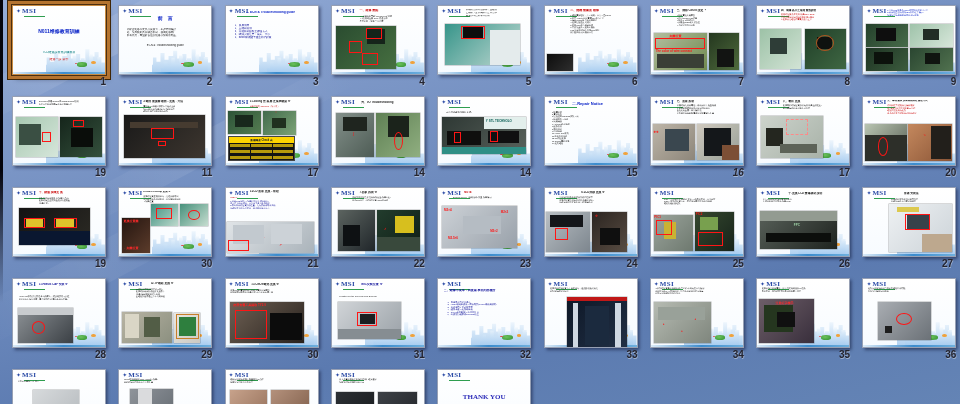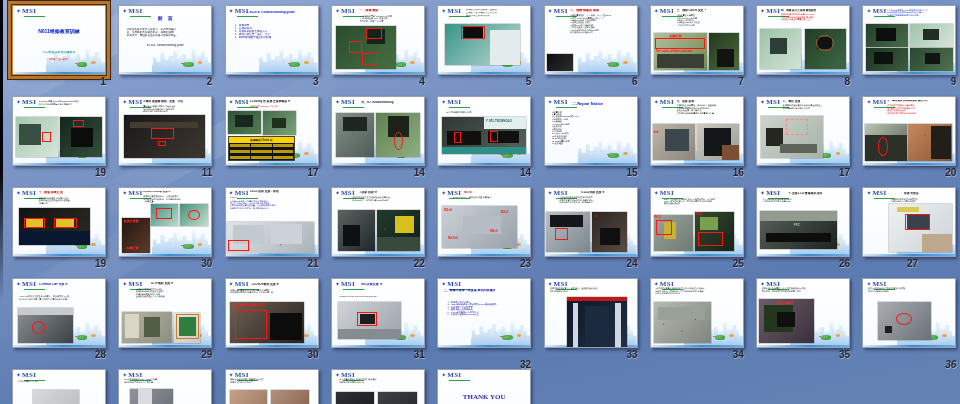--- a/index.html
+++ b/index.html
@@ -543,21 +543,21 @@
         <div class="blk" style="left: 28%; top: 4%; width: 70%; font-size: 2.8px; color: rgb(26, 26, 26); text-align: left; font-weight: 700;">
           <div class="ln">七、面板 拆裝</div>
         </div>
         <div class="blk" style="left: 28%; top: 11%; width: 70%; font-size: 2.1px; color: rgb(26, 26, 26); text-align: left; font-weight: 400;">
           <div class="ln">拆機時請先移除電池，再依序拆下底蓋螺絲</div>
           <div class="ln">使用塑膠撬棒由缺口處依序鬆開卡勾</div>
           <div class="ln">避免使用金屬工具刮傷外殼</div>
           <div class="ln">拆裝過程請佩戴靜電環並於靜電墊上作業</div>
         </div>
       </div>
-      <div class="num" style="left: 649.8px; top: 167px;">16</div>
+      <div class="num" style="left: 649.8px; top: 167px; font-style: italic;">16</div>
       <div class="slide" style="left: 756.1px; top: 96px;">
         <div class="art">
           <div class="sky2"></div>
           <div class="sky1"></div>
           <div class="hill"></div>
           <div class="sun"></div>
           <div class="dot"></div>
         </div>
         <div class="wave"></div>
         <div class="logo">
@@ -884,21 +884,21 @@
           <div class="afill" style="left: 52%; top: 62%; width: 48%; height: 38%; background: rgb(189, 168, 142);"></div>
         </div>
         <div class="blk" style="left: 44%; top: 6%; width: 54%; font-size: 2.8px; color: rgb(26, 26, 26); text-align: left; font-weight: 700;">
           <div class="ln">排線 安裝法</div>
         </div>
         <div class="blk" style="left: 30%; top: 14%; width: 68%; font-size: 2.1px; color: rgb(26, 26, 26); text-align: left; font-weight: 400;">
           <div class="ln">LCD線材安裝後須以膠帶固定</div>
           <div class="ln">並確認走線不可壓到螺絲柱</div>
         </div>
       </div>
-      <div class="num" style="left: 824px; top: 258px;">27</div>
+      <div class="num" style="left: 859px; top: 258px;">27</div>
       <div class="slide" style="left: 12px; top: 278px;">
         <div class="art">
           <div class="sky2"></div>
           <div class="sky1"></div>
           <div class="hill"></div>
           <div class="sun"></div>
           <div class="dot"></div>
         </div>
         <div class="wave"></div>
         <div class="logo">
@@ -1026,21 +1026,21 @@
         </div>
         <div class="blk" style="left: 10%; top: 32%; width: 86%; font-size: 2.2px; color: rgb(16, 18, 154); text-align: left; font-weight: 400;">
           <div class="ln">1、風扇異音回修率偏高</div>
           <div class="ln">2、Hinge螺絲未鎖緊→面板鬆動(Lower螺絲未鎖附)</div>
           <div class="ln">3、排線未固定造成無畫面</div>
           <div class="ln">4、鍵盤卡鍵→組裝時壓傷</div>
           <div class="ln">5、Cover卡勾斷裂→外觀不良 ※</div>
           <div class="ln">6、出貨前請確實依checklist檢查</div>
         </div>
       </div>
-      <div class="num" style="left: 437.2px; top: 359px;">32</div>
+      <div class="num" style="left: 437.2px; top: 349px;">32</div>
       <div class="slide" style="left: 543.5px; top: 278px;">
         <div class="art">
           <div class="sky2"></div>
           <div class="sky1"></div>
           <div class="hill"></div>
           <div class="sun"></div>
           <div class="dot"></div>
         </div>
         <div class="wave"></div>
         <div class="logo">
@@ -1128,21 +1128,21 @@
         </div>
         <div class="pim" style="left: 16%; top: 34%; width: 58%; height: 56%; background: linear-gradient(135deg, rgb(169, 173, 178), rgb(107, 113, 119));">
           <div class="aring" style="left: 34%; top: 28%; width: 30%; height: 32%; border-color: rgb(255, 21, 21);"></div>
           <div class="afill" style="left: 12%; top: 64%; width: 14%; height: 18%; background: rgb(30, 30, 30);"></div>
         </div>
         <div class="blk" style="left: 5%; top: 12%; width: 92%; font-size: 2.1px; color: rgb(26, 26, 26); text-align: left; font-weight: 400;">
           <div class="ln">組裝完成後請依出貨檢驗表確認各部功能</div>
           <div class="ln">外觀無刮傷即完成維修</div>
         </div>
       </div>
-      <div class="num" style="left: 862.4px; top: 359px; font-style: italic;">36</div>
+      <div class="num" style="left: 862.4px; top: 349px;">36</div>
       <div class="slide" style="left: 12px; top: 369px;">
         <div class="logo">
           <div class="lstar">✦</div>
           <div class="lmsi">MSI</div>
           <div class="ltag"></div>
         </div>
         <div class="pim" style="left: 22%; top: 30%; width: 50%; height: 64%; background: linear-gradient(135deg, rgb(215, 218, 220), rgb(176, 181, 185));"></div>
         <div class="blk" style="left: 5%; top: 14%; width: 92%; font-size: 2.1px; color: rgb(26, 26, 26); text-align: left; font-weight: 400;">
           <div class="ln">組裝完成圖如下(正面)：</div>
         </div>

